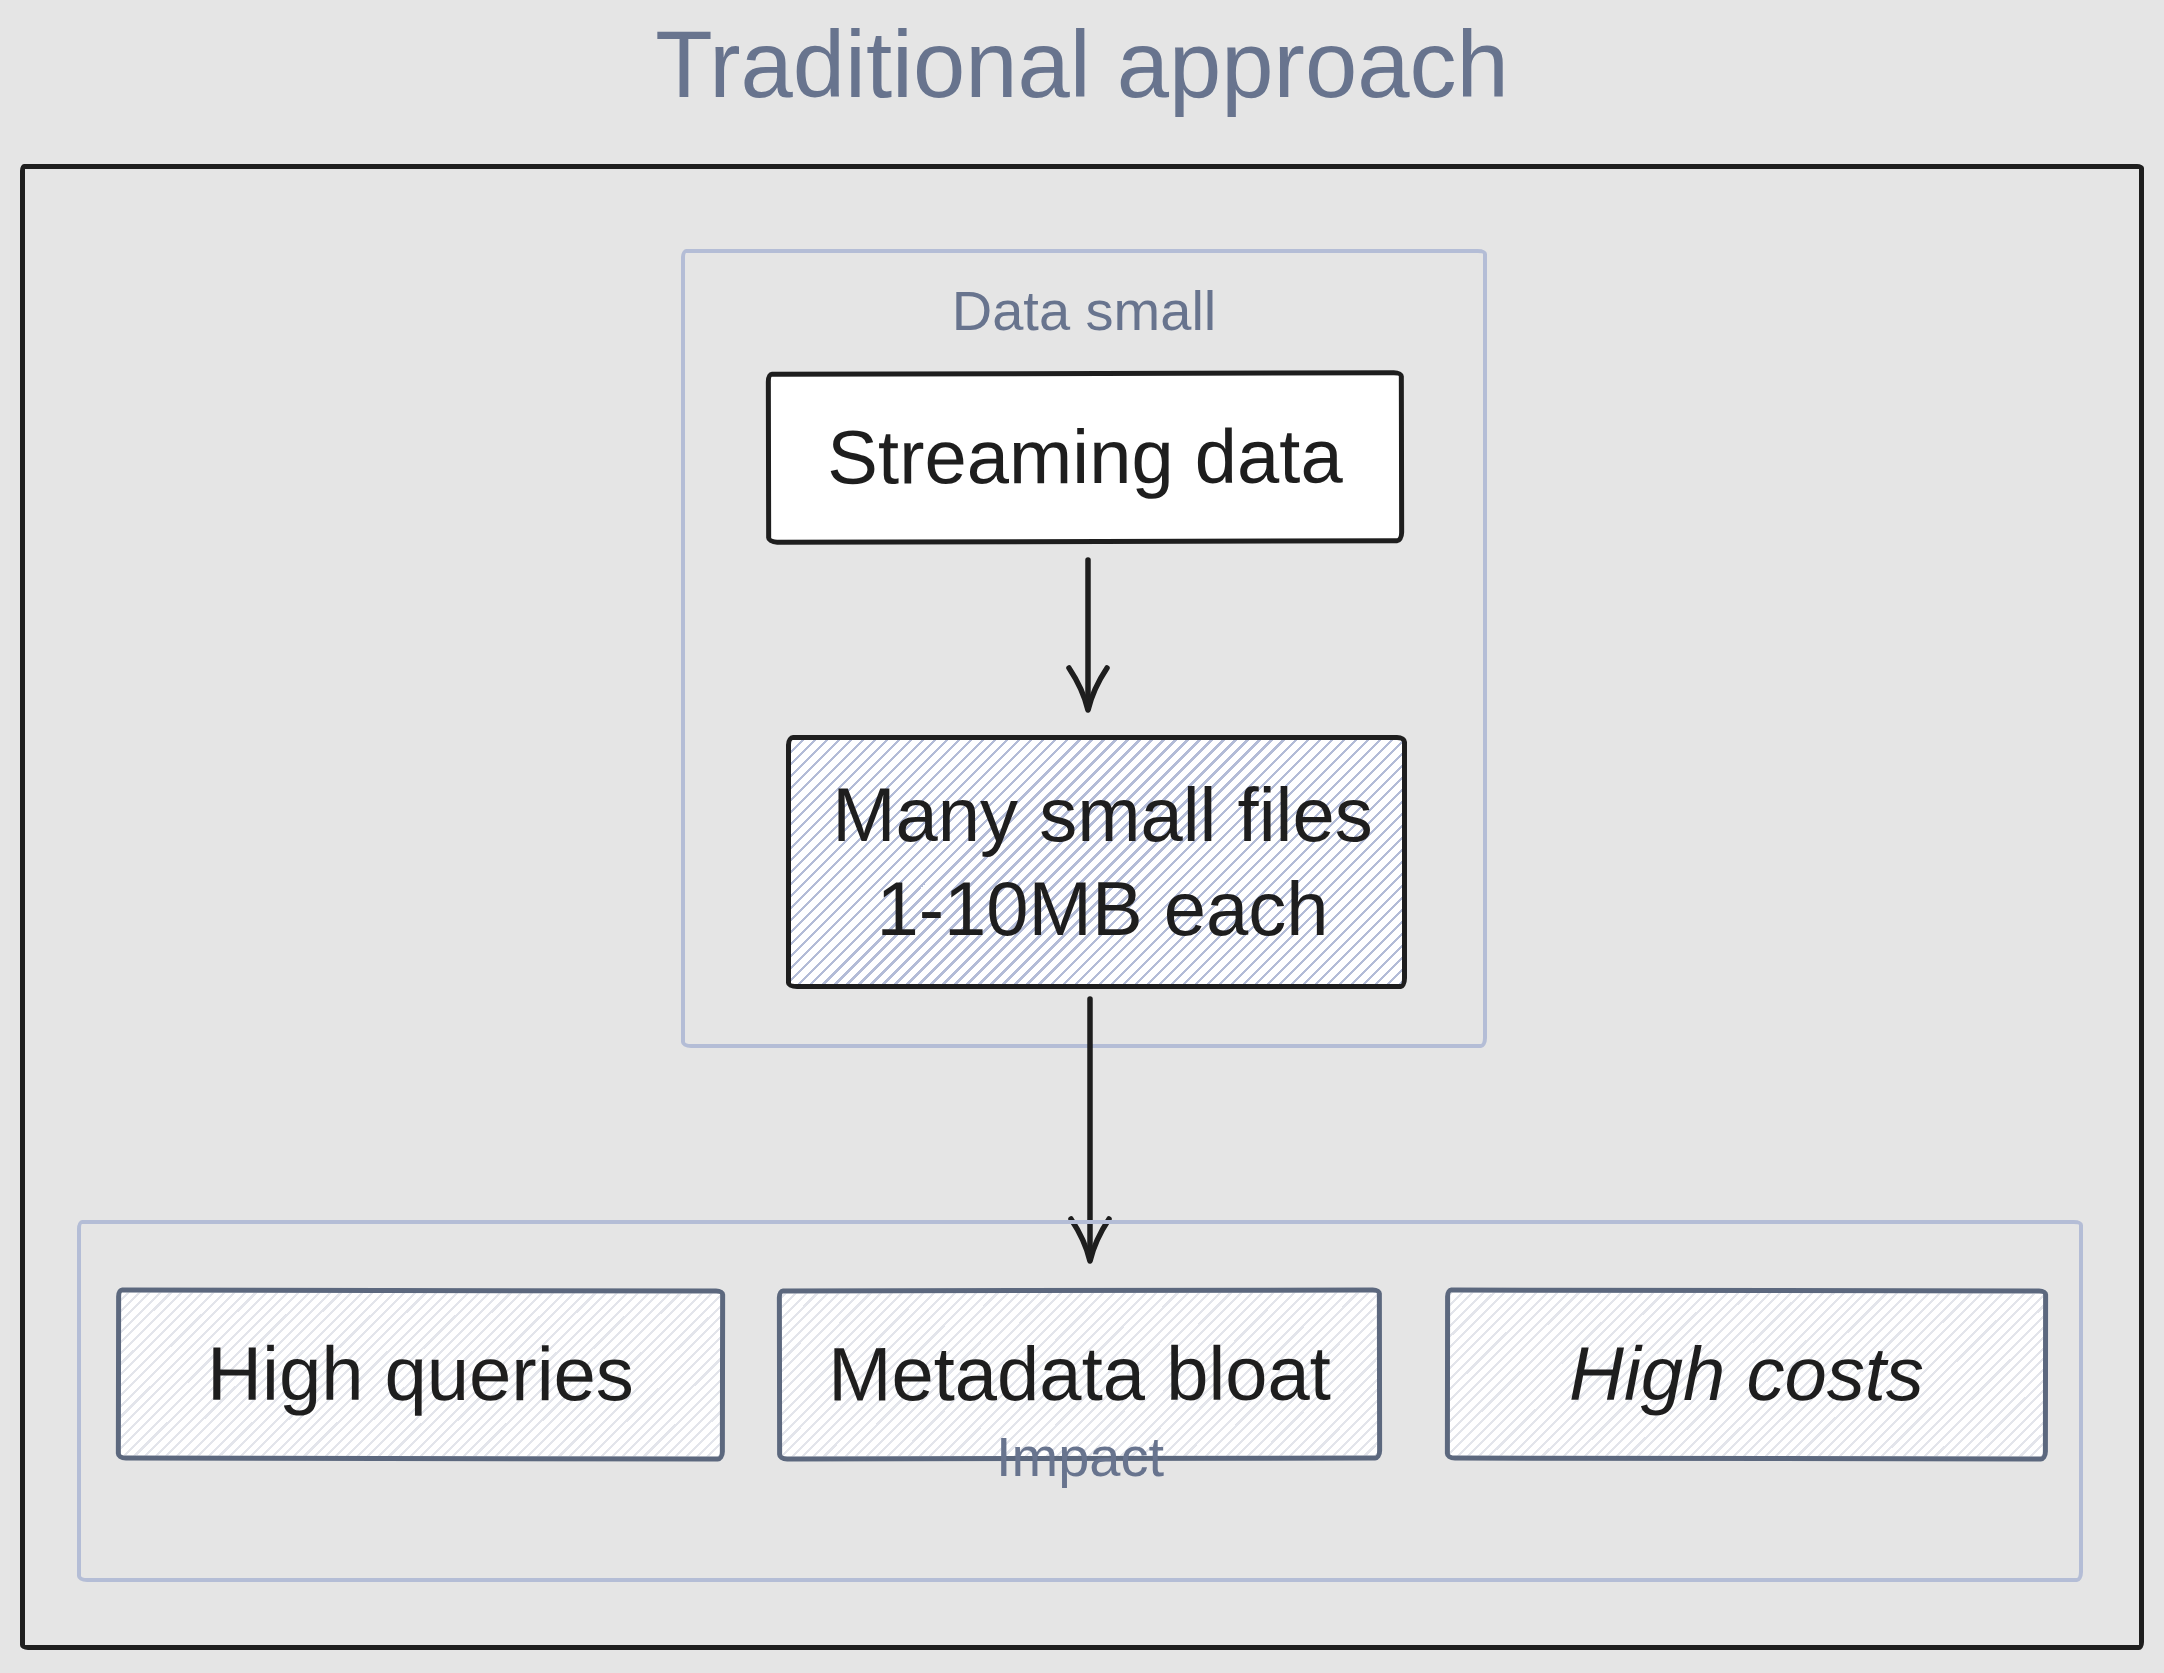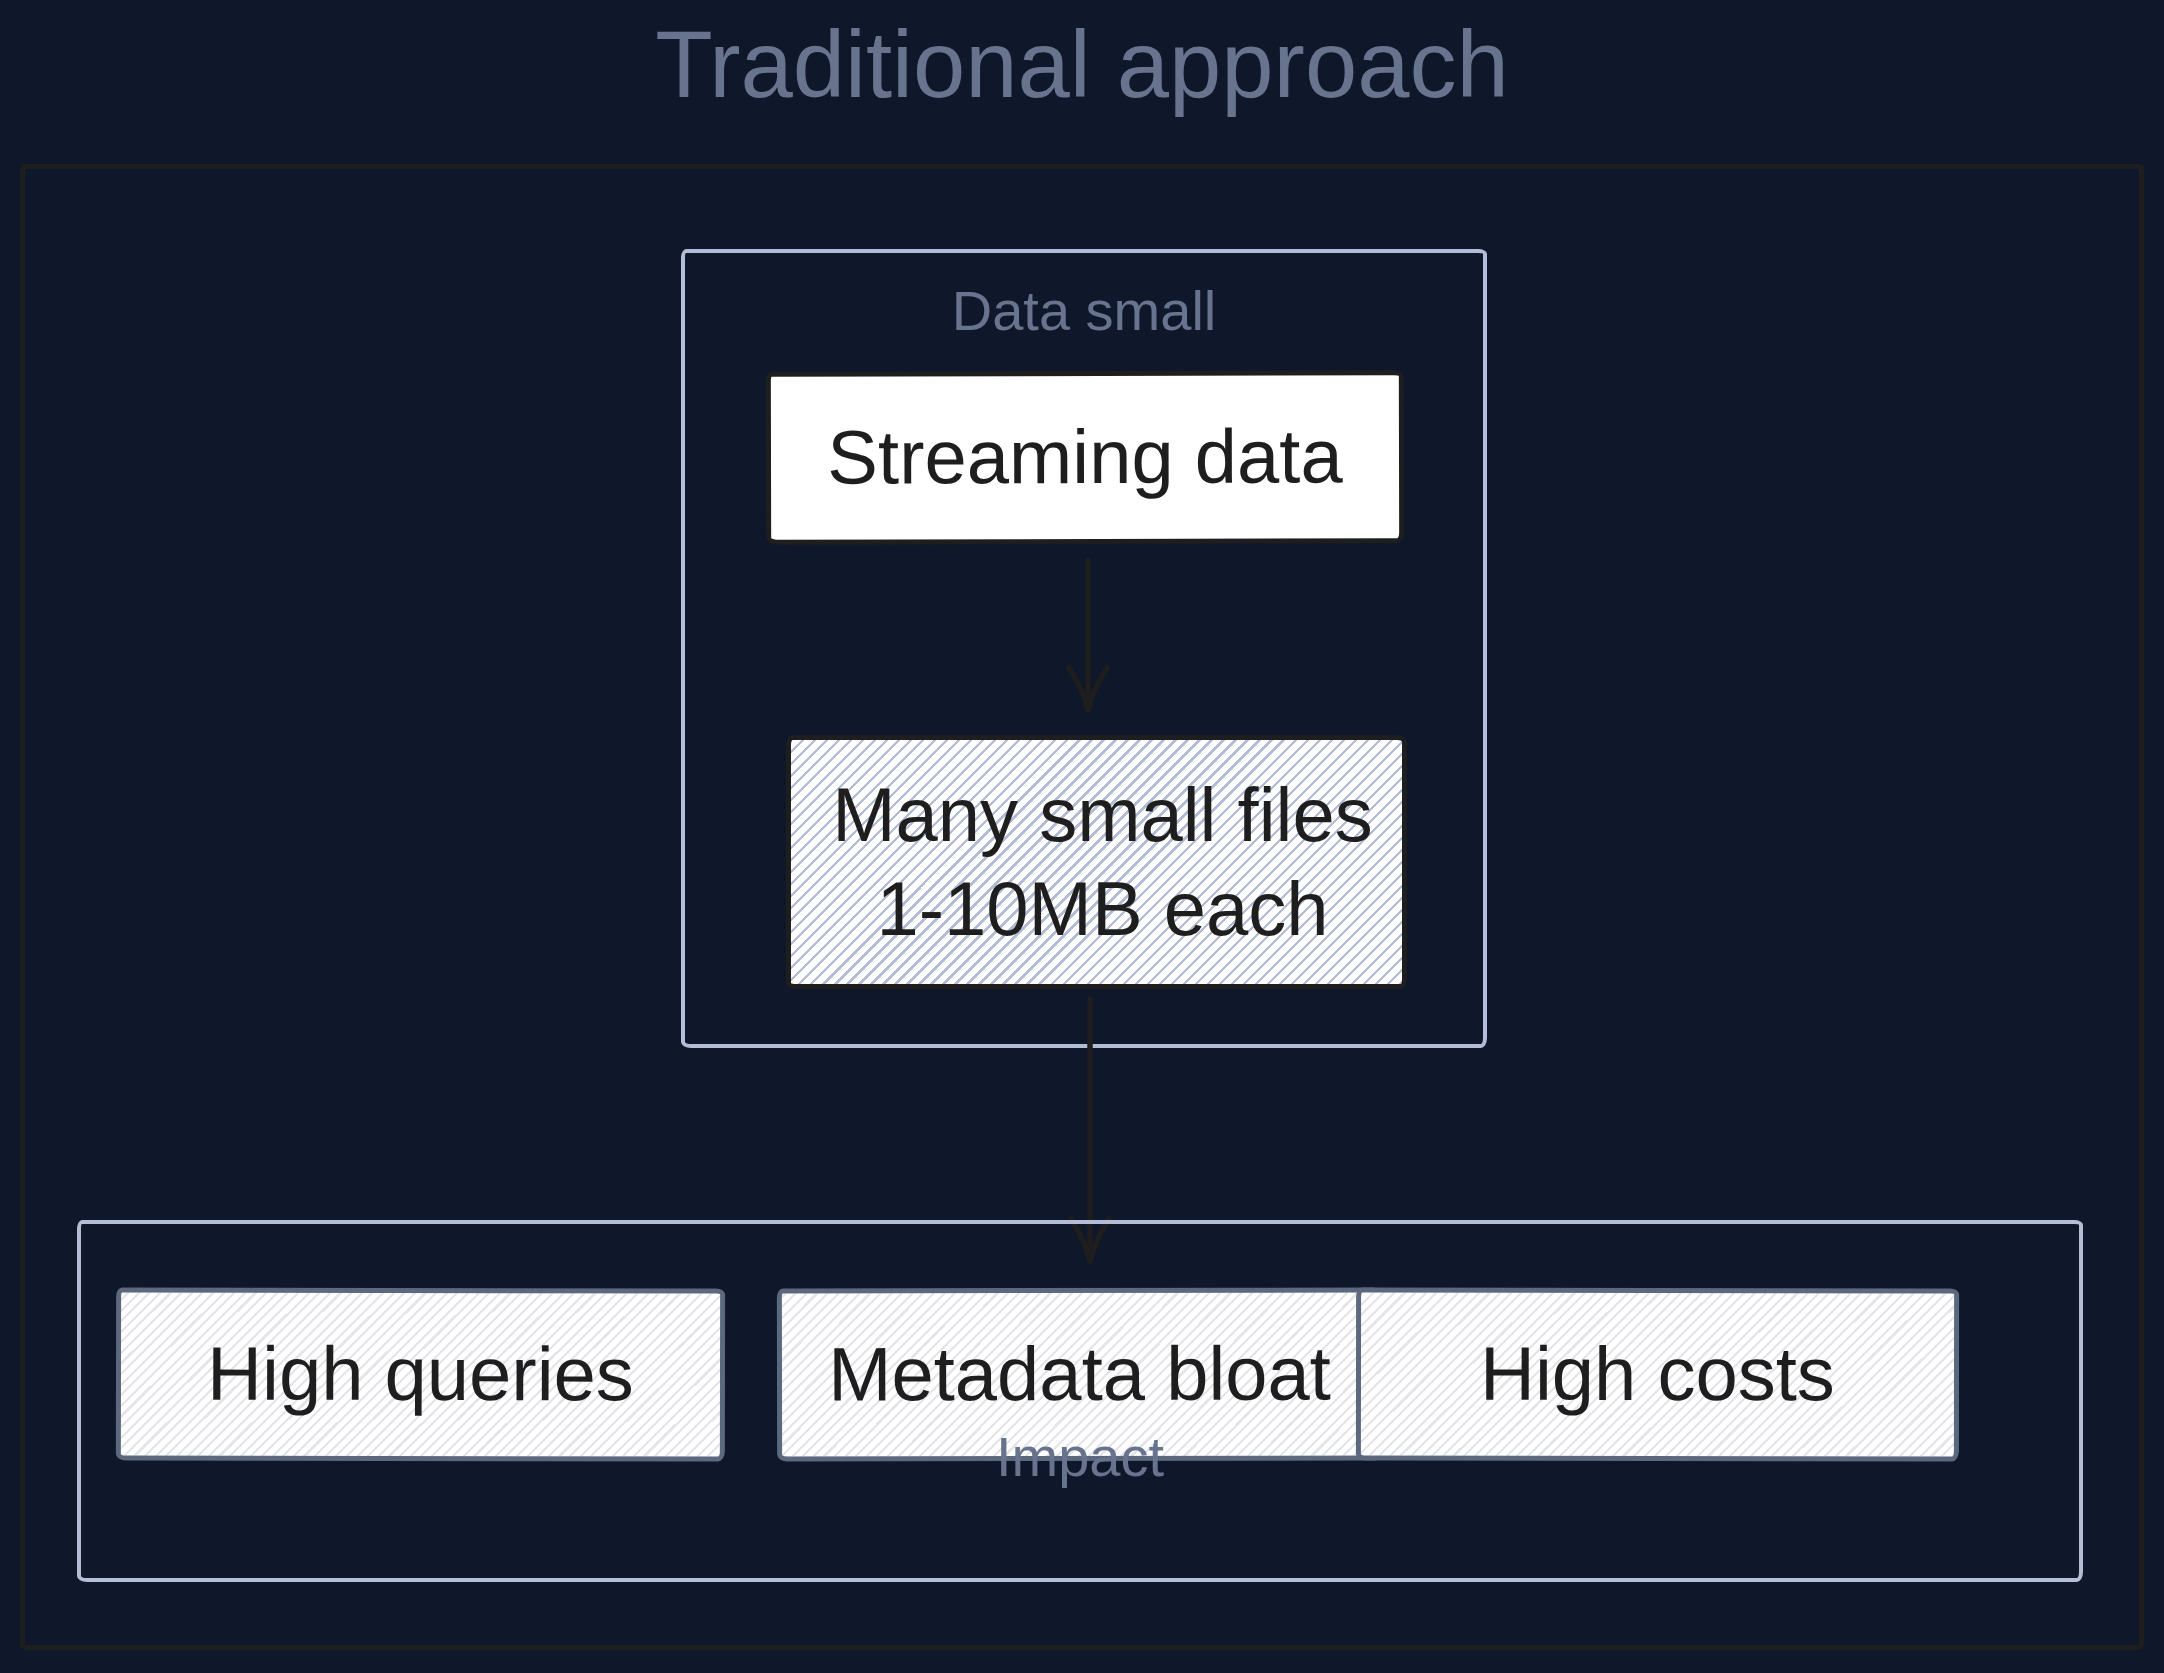--- a/index.html
+++ b/index.html
@@ -1,18 +1,18 @@
 <!DOCTYPE html>
 <html><head>
 <meta charset="utf-8">
 <style>
   html,body{margin:0;padding:0;background:#ffffff;}
   body{width:2164px;height:1673px;overflow:hidden;
        font-family:"Liberation Sans", sans-serif;}
-  .page{position:relative;width:2164px;height:1673px;background:#0f172a;}
+  .page{position:relative;width:2164px;height:1673px;background:#e5e5e5;}
 
   .title{position:absolute;left:0;top:16px;width:100%;text-align:center;
          font-size:94px;line-height:1.05;color:#68748E;letter-spacing:0px;}
 
   .outer-frame{position:absolute;left:20px;top:164px;width:2114px;height:1476px;
          border:5px solid #1e1e1e;border-radius:4px 7px 5px 8px / 7px 4px 8px 5px;}
 
   .group{position:absolute;border:4px solid #b4bdd6;
          border-radius:5px 9px 6px 10px / 9px 5px 10px 6px;}
   .group.dataflow{left:681px;top:249px;width:798px;height:791px;}
@@ -33,21 +33,21 @@
         border:5px solid #1e1e1e;
         border-radius:7px 10px 6px 11px / 10px 7px 11px 6px;
         background-image:repeating-linear-gradient(315deg,
            #b3bcd7 0px, #b3bcd7 2.4px, transparent 2.4px, transparent 8.5px);padding-left:12px;}
   .node.impact-item{top:1288px;height:163px;border:5px solid #5c687e;
         border-radius:6px 9px 7px 10px / 9px 6px 10px 7px;
         background-image:repeating-linear-gradient(315deg,
            #e3e5eb 0px, #e3e5eb 2.2px, transparent 2.2px, transparent 7.5px);}
   .node.slow{left:116px;width:599px;transform:rotate(0.1deg);}
   .node.meta{left:777px;width:595px;transform:rotate(-0.1deg);}
-  .node.high{left:1356px;width:593px;transform:rotate(0.08deg);}
+  .node.high{left:1445px;width:593px;transform:rotate(0.08deg);font-style:italic;}
 
   svg.arrow{position:absolute;overflow:visible;}
   svg.arrow path{stroke:#1e1e1e;stroke-width:5.5;fill:none;
                  stroke-linecap:round;stroke-linejoin:round;}
   .arrow1{left:1058px;top:556px;}
   .arrow2{left:1060px;top:995px;}
 </style>
 </head>
 <body>
 

